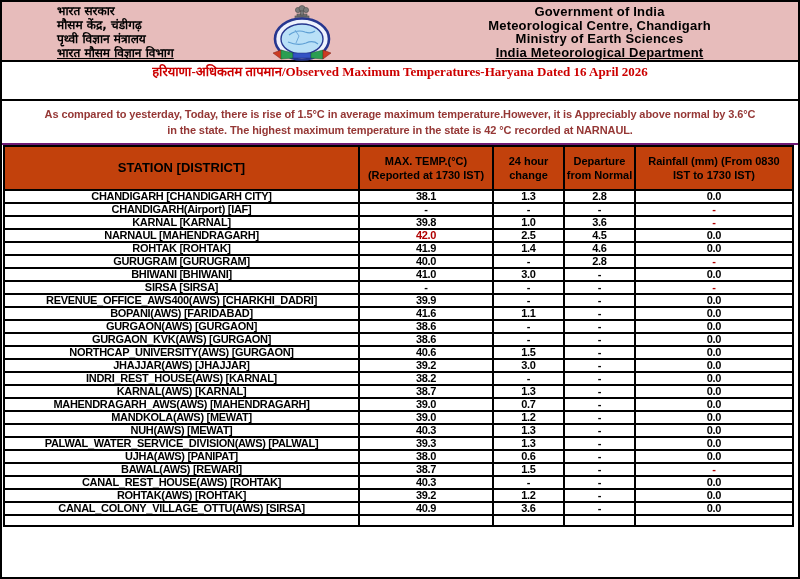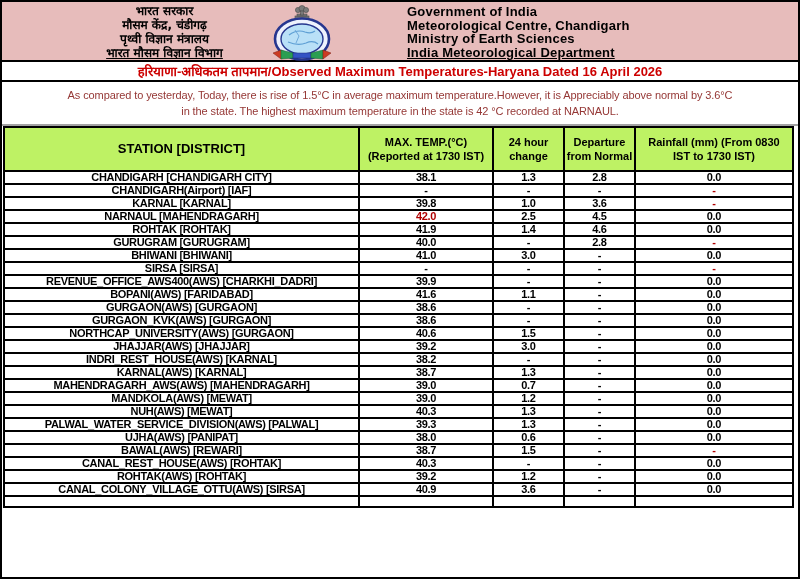--- a/index.html
+++ b/index.html
@@ -17,54 +17,54 @@
   }
   
   .masthead {
     position: relative;
     height: 60px;
     background: #E7BCBB;
     border-bottom: 2px solid #000;
   }
   .hindi-block {
     position: absolute; left: 55px; top: 2px; width: 215px;
-    text-align: center; font-weight: bold; font-size: 12px; line-height: 14px;
+    font-weight: bold; font-size: 12px; line-height: 14px;
     color: #000;
     font-family: "DejaVu Sans", sans-serif;
   }
   .hindi-block .hline:last-child, .english-block .eline:last-child {
     text-decoration: underline;
   }
   .logo-wrap {
     position: absolute; left: 263px; top: 1px; width: 74px; height: 58px;
   }
   .english-block {
     position: absolute; left: 405px; top: 3px; width: 385px;
-    text-align: left; font-weight: bold; font-size: 13px; line-height: 13.5px;
+    text-align: center; font-weight: bold; font-size: 13px; line-height: 13.5px;
     color: #000; letter-spacing: 0.2px;
   }
   
   .title-bar {
-    height: 20px;
+    height: 39px;
     border-bottom: 2px solid #000;
     text-align: center;
     font-weight: bold;
     font-size: 13px;
     line-height: 20px;
     color: #CC0000;
     background: #fff;
-    font-family: Liberation Sans, sans-serif;
+    font-family: Liberation Serif, serif;
   }
   
   .summary {
     height: 44px;
-    border-bottom: 2px solid #a3a3a3;
+    border-bottom: 2px solid #701a75;
     background: #fff;
     color: #953735;
-    font-weight: normal;
+    font-weight: bold;
     font-size: 11px;
     line-height: 16px;
     text-align: center;
     padding: 5px 8px 0 8px;
     white-space: pre-line;
     letter-spacing: -0.1px;
   }
   
   table {
     border-collapse: collapse;
@@ -74,21 +74,21 @@
   }
   th, td {
     border: 2px solid #000;
     font-weight: bold;
     text-align: center;
     color: #000;
     overflow: hidden;
     padding: 0;
   }
   th {
-    background: #bef264;
+    background: #c2410c;
     font-size: 11px;
     line-height: 14px;
     height: 44px;
     white-space: pre-line;
     vertical-align: middle;
   }
   td {
     font-size: 11px;
     line-height: 11px;
     height: 13px;

